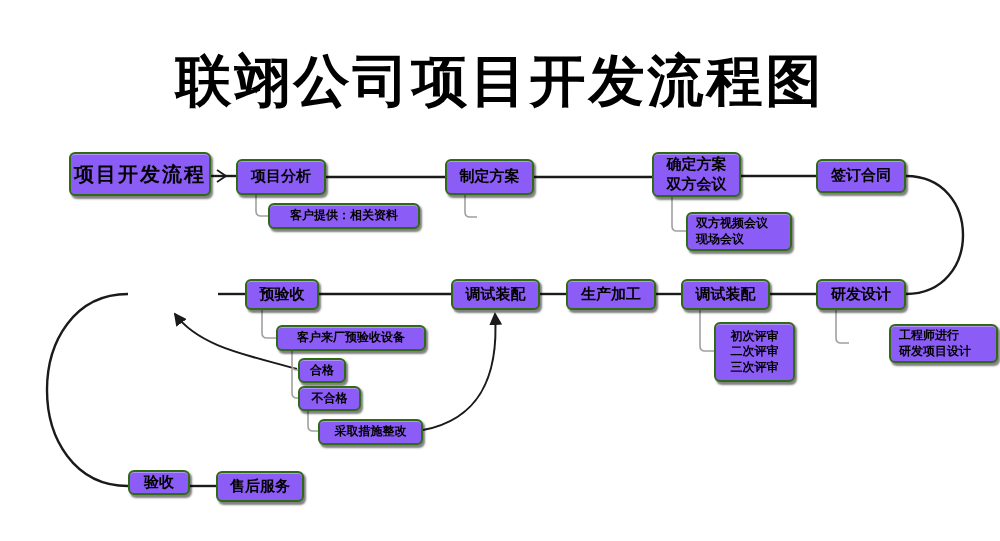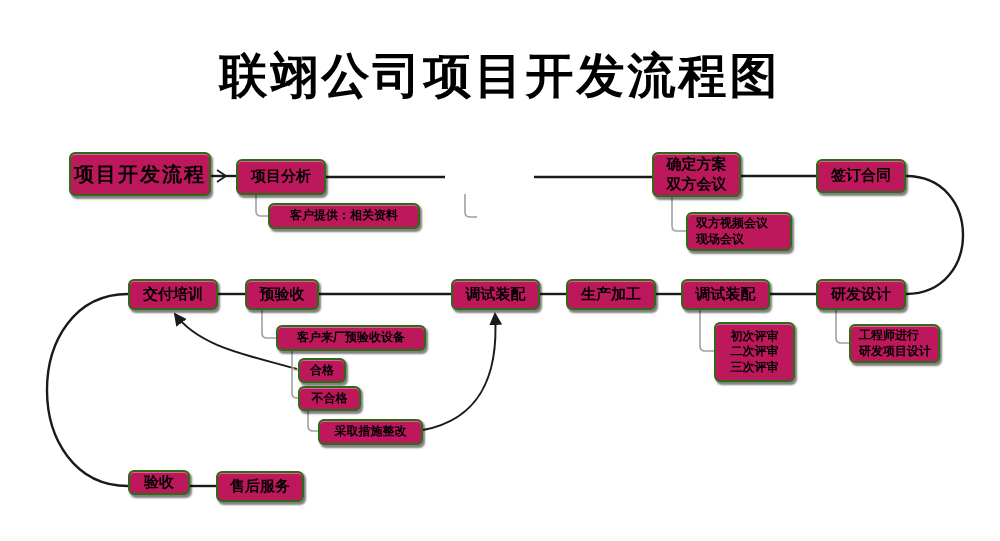--- a/index.html
+++ b/index.html
@@ -2,27 +2,27 @@
 <html><head>
 <meta charset="utf-8">
 <style>
   html,body{margin:0;padding:0;background:#ffffff;}
   .canvas{
     position:relative;width:1000px;height:541px;background:#ffffff;overflow:hidden;
     font-family:"Liberation Serif","DejaVu Serif",serif;color:#000;
   }
   .title{
     position:absolute;top:44px;left:0;width:100%;text-align:center;
-    font-size:48px;font-weight:bold;letter-spacing:3px;
+    font-size:56px;font-weight:bold;letter-spacing:3px;
   }
   svg.wires{position:absolute;left:0;top:0;width:1000px;height:541px;}
   .node{
     position:absolute;box-sizing:border-box;
     display:flex;align-items:center;justify-content:center;
-    background:#be185d;
+    background:#8b5cf6;
     border:2px solid #2f6b15;border-radius:6px;
     box-shadow:2px 2.5px 2px rgba(0,0,0,0.5), inset 0 1px 0 rgba(255,255,255,0.35);
     font-weight:bold;font-size:15px;line-height:1.3;text-align:center;
     white-space:pre-line;
   }
   .node.start{font-size:20px;letter-spacing:2px;}
   .node.small{font-size:12px;}
   .node.align-left{justify-content:flex-start;text-align:left;padding-left:8px;}
 </style>
 </head>
@@ -71,46 +71,46 @@
       <path d="M292 368 V393 Q292 398 297 398 H298"></path>
       <path d="M308 411 V426 Q308 431 313 431 H318"></path>
     </g>
   </svg>
 
   <div class="node start" style="left:69px;top:152px;width:142px;height:44px"><span>项目开发流程</span></div>
 
   <div class="node" style="left:236px;top:159px;width:90px;height:36px"><span>项目分析</span></div>
   <div class="node small" style="left:268px;top:203px;width:152px;height:26px"><span>客户提供：相关资料</span></div>
 
+  <div class="node" style="left:445px;top:159px;width:89px;height:36px"><span>制定方案</span></div>
 
   <div class="node" style="left:652px;top:152px;width:89px;height:45px"><span>确定方案
 双方会议</span></div>
   <div class="node small align-left" style="left:686px;top:212px;width:106px;height:39px"><span>双方视频会议
 现场会议</span></div>
 
   <div class="node" style="left:816px;top:159px;width:90px;height:34px"><span>签订合同</span></div>
 
   <div class="node" style="left:816px;top:279px;width:90px;height:31px"><span>研发设计</span></div>
-  <div class="node small align-left" style="left:849px;top:324px;width:91px;height:39px"><span>工程师进行
+  <div class="node small align-left" style="left:889px;top:324px;width:109px;height:39px"><span>工程师进行
 研发项目设计</span></div>
 
   <div class="node" style="left:681px;top:279px;width:89px;height:31px"><span>调试装配</span></div>
   <div class="node small" style="left:714px;top:322px;width:81px;height:60px"><span>初次评审
 二次评审
 三次评审</span></div>
 
   <div class="node" style="left:566px;top:279px;width:90px;height:31px"><span>生产加工</span></div>
 
   <div class="node" style="left:451px;top:279px;width:89px;height:31px"><span>调试装配</span></div>
 
   <div class="node" style="left:245px;top:279px;width:74px;height:31px"><span>预验收</span></div>
   <div class="node small" style="left:276px;top:325px;width:150px;height:26px"><span>客户来厂预验收设备</span></div>
 
   <div class="node small" style="left:298px;top:358px;width:48px;height:25px"><span>合格</span></div>
   <div class="node small" style="left:298px;top:386px;width:63px;height:25px"><span>不合格</span></div>
   <div class="node small" style="left:318px;top:419px;width:105px;height:26px"><span>采取措施整改</span></div>
 
-  <div class="node" style="left:128px;top:279px;width:90px;height:31px"><span>交付培训</span></div>
 
   <div class="node" style="left:128px;top:470px;width:62px;height:25px"><span>验收</span></div>
   <div class="node" style="left:216px;top:471px;width:88px;height:31px"><span>售后服务</span></div>
 
 </div>
 
 </body></html>

